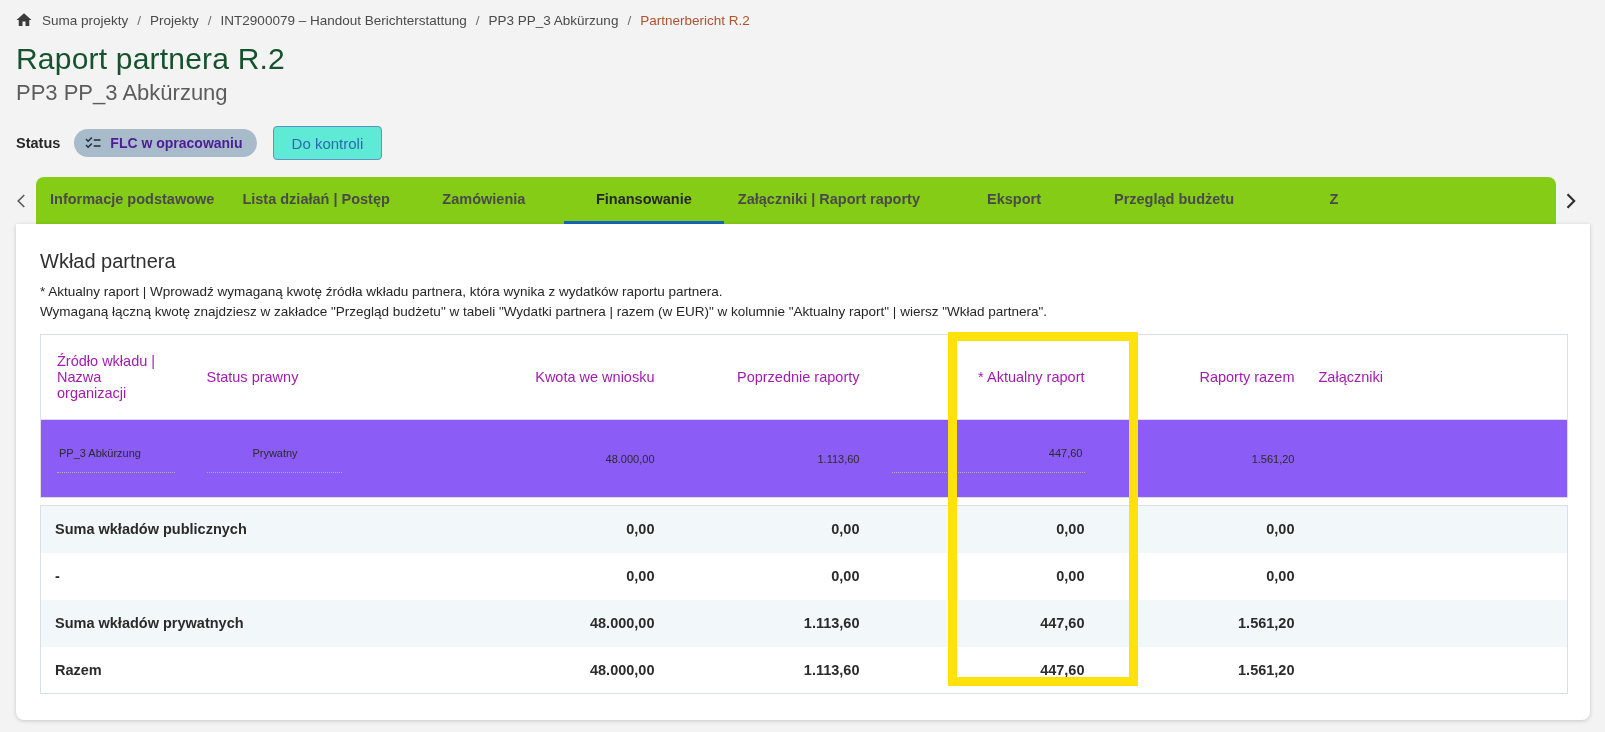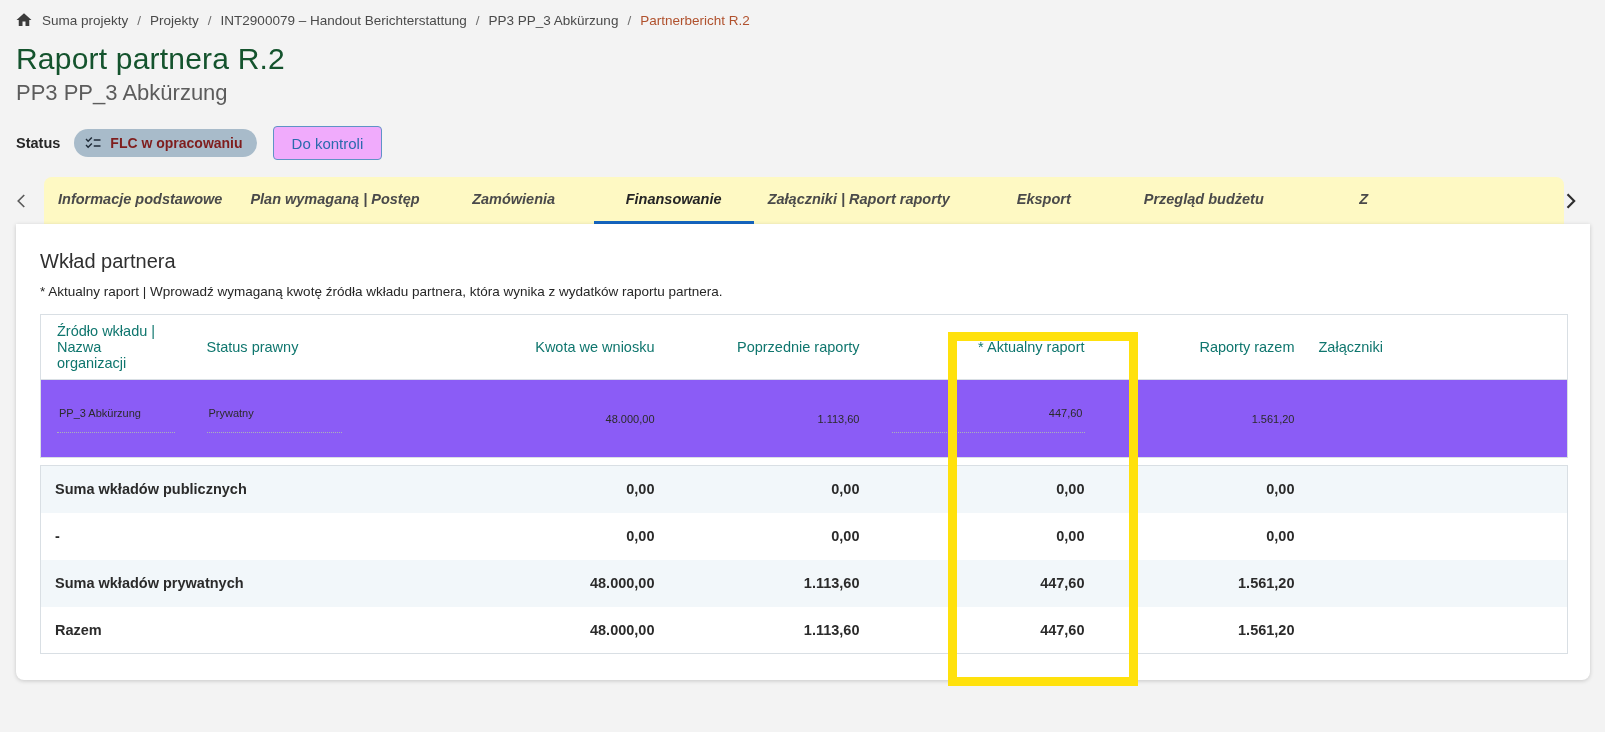--- a/index.html
+++ b/index.html
@@ -16,55 +16,55 @@
   .crumb-sep { color:#6e6e6e; }
   .crumb.last { color:#b0512d; }
   
   .page-title { margin:13px 0 0 16px; font-size:30px; font-weight:400; color:#14532d; letter-spacing:.2px; }
   .page-subtitle { margin:4px 0 0 16px; font-size:22px; font-weight:400; color:#5c5c5c; }
   
   .status-row { display:flex; align-items:center; margin:20px 0 0 16px; }
   .status-label { font-size:14.5px; font-weight:700; color:#262626; }
   .chip { display:flex; align-items:center; gap:8px; height:28px; padding:0 14px 0 10px;
           margin-left:14px; background:#a8bbca; border-radius:14px;
-          font-size:14px; font-weight:700; color:#7f1d1d; }
+          font-size:14px; font-weight:700; color:#4c1d95; }
   .chip svg { flex:none; }
-  .btn-outline { margin-left:16px; height:34px; padding:0 18px; background:#f0abfc;
+  .btn-outline { margin-left:16px; height:34px; padding:0 18px; background:#5eead4;
           border:1px solid #5f93c6; border-radius:4px; color:#2a6aad;
           font-size:15px; font-family:inherit; cursor:pointer; }
   
   .tabs-row { position:relative; margin-top:17px; height:47px; }
   .tab-chevron { position:absolute; top:0; height:47px; display:flex; align-items:center; cursor:pointer; }
   .tab-chevron.left { left:13px; }
   .tab-chevron.right { left:1560px; }
-  .tab-strip { position:absolute; left:44px; top:0; width:1520px; height:47px;
-          background:#fef9c3; border-radius:8px 8px 0 0; display:flex; overflow:hidden;font-style:italic; }
+  .tab-strip { position:absolute; left:36px; top:0; width:1520px; height:47px;
+          background:#84cc16; border-radius:8px 8px 0 0; display:flex; overflow:hidden; }
   .tab { min-width:160px; padding:0 14px; display:flex; align-items:center; justify-content:center;
           font-size:14.5px; font-weight:700; color:#4a4a4a; white-space:nowrap; cursor:pointer;
           border-bottom:3px solid transparent; }
   .tab.active { color:#262626; border-bottom-color:#1565c0; }
   
   .card { position:relative; margin:0 0 0 16px; width:1574px; background:#fff;
           border-radius:0 0 8px 8px; box-shadow:0 1px 4px rgba(0,0,0,.18);
           padding:26px 24px 26px 24px; }
   .card-heading { font-size:20px; font-weight:400; color:#303030; }
   .card-note { margin-top:9px; font-size:13.5px; line-height:20px; color:#262626; }
   .card-note div { white-space:nowrap; }
   
   table { border-collapse:collapse; table-layout:fixed; width:1527px; margin-top:12px; }
   table, th, td { border:0; }
   .tbl { border:1px solid #d9dfe4; }
-  .tbl th { font-size:14.5px; font-weight:400; color:#0f766e; padding:8px 16px; height:62px; vertical-align:middle; border-bottom:1px solid #d9dfe4; }
+  .tbl th { font-size:14.5px; font-weight:400; color:#a21caf; padding:18px 16px; height:62px; vertical-align:middle; border-bottom:1px solid #d9dfe4; }
   .th-left { text-align:left; }
   .th-right { text-align:right; }
   .num { text-align:right; font-size:15px; color:#2b2b2b; }
   .tbl-main td { height:78px; padding:10px 16px; vertical-align:middle; font-size:11px; background:#8b5cf6; }
   .field { display:block; width:100%; border-bottom:1px dotted #aab2b8; padding:2px 0 13px 2px; color:#2b2b2b; }
   .field.right { text-align:right; padding-right:2px; }
-  .field.narrow { width:135px; }
+  .field.narrow { width:135px;text-align:center; }
   .tbl-sum { margin-top:7px; }
   .tbl-sum td { height:47px; padding:6px 16px; vertical-align:middle; font-size:14.5px; color:#2b2b2b;font-weight:bold; }
   .tbl-sum tr:nth-child(odd) td { background:#f2f7fa; }
   .tbl-sum td.label { padding-left:14px; }
   
   .highlight-box { position:absolute; left:948px; top:332px; width:190px; height:354px;
           border:9px solid #ffe10c; pointer-events:none; }
 </style>
 </head>
 <body>
@@ -103,39 +103,40 @@
   </div>
 
   <div class="tabs-row">
     <span class="tab-chevron left">
       <svg width="18" height="18" viewBox="0 0 24 24" fill="none" stroke="#5a5a5a" stroke-width="2.2">
           <path d="M15 4 L7 12 L15 20"></path>
         </svg>
     </span>
     <div class="tab-strip">
       <div class="tab">Informacje podstawowe</div>
-      <div class="tab">Plan wymaganą | Postęp</div>
+      <div class="tab">Lista działań | Postęp</div>
       <div class="tab">Zamówienia</div>
       <div class="tab active">Finansowanie</div>
       <div class="tab">Załączniki | Raport raporty</div>
       <div class="tab">Eksport</div>
       <div class="tab">Przegląd budżetu</div>
       <div class="tab">Z</div>
     </div>
     <span class="tab-chevron right">
       <svg width="20" height="20" viewBox="0 0 24 24" fill="none" stroke="#2e2e2e" stroke-width="2.6">
           <path d="M9 4 L17 12 L9 20"></path>
         </svg>
     </span>
   </div>
 
   <div class="card">
     <div class="card-heading">Wkład partnera</div>
     <div class="card-note">
       <div>* Aktualny raport | Wprowadź wymaganą kwotę źródła wkładu partnera, która wynika z wydatków raportu partnera.</div>
+      <div>Wymaganą łączną kwotę znajdziesz w zakładce "Przegląd budżetu" w tabeli "Wydatki partnera | razem (w EUR)" w kolumnie "Aktualny raport" | wiersz "Wkład partnera".</div>
     </div>
 
     <table class="tbl tbl-main">
       <colgroup>
         <col style="width:150px">
           <col style="width:280px">
           <col style="width:200px">
         <col style="width:205px">
           <col style="width:225px">
           <col style="width:210px">

